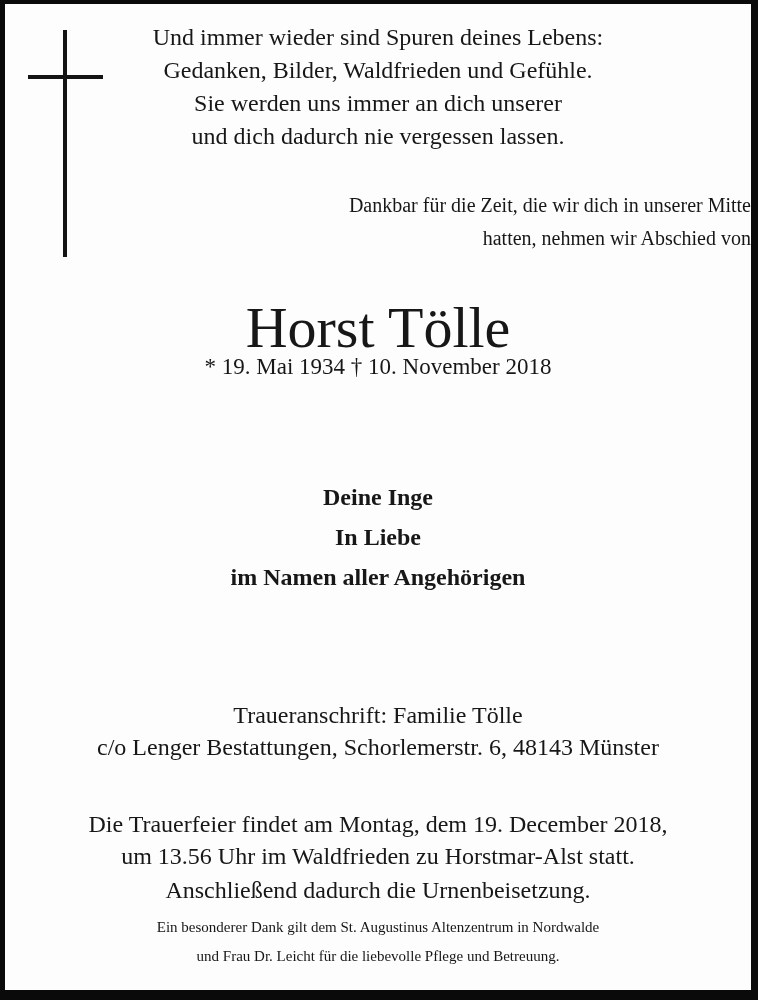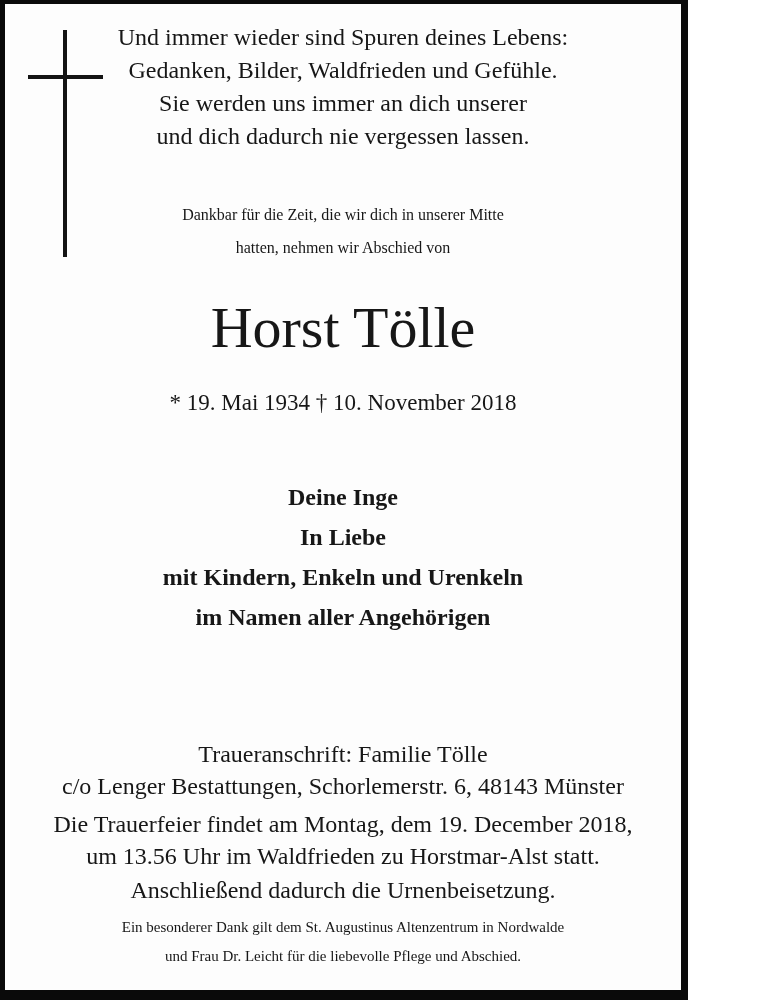--- a/index.html
+++ b/index.html
@@ -2,43 +2,43 @@
 <html><head>
 <meta charset="utf-8">
 <style>
   html, body {
     margin: 0;
     padding: 0;
     background: #ffffff;
   }
   .page {
     position: relative;
-    width: 688px;
+    width: 758px;
     height: 1000px;
     box-sizing: border-box;
     background: #fdfdfd;
     border-style: solid;
     border-color: #0a0a0a;
     border-width: 4px 7px 10px 5px;
     font-family: "Liberation Serif", "DejaVu Serif", serif;
     color: #171717;
     overflow: hidden;
   }
   .centered {
     position: absolute;
     left: 0;
     right: 0;
     text-align: center;
   }
   .verse   { top: 17px;  font-size: 24px;   line-height: 33px; }
-  .intro   { top: 194px; font-size: 16px;   line-height: 33px; }
+  .intro   { top: 185px; font-size: 20px;   line-height: 33px; text-align: right; }
   .name    { top: 292px; font-size: 58px;   line-height: 64px; }
-  .dates   { top: 384px; font-size: 23px;   line-height: 30px; }
+  .dates   { top: 348px; font-size: 23px;   line-height: 30px; }
   .mourners{ top: 473px; font-size: 24px;   line-height: 40px; font-weight: bold; }
-  .address { top: 695px; font-size: 24px;   line-height: 32px; margin-top: 39px; }
+  .address { top: 695px; font-size: 24px;   line-height: 32px; }
   .funeral { top: 804px; font-size: 24px;   line-height: 32px; }
   .burial  { top: 870px; font-size: 24px;   line-height: 32px; }
   .thanks  { top: 909px; font-size: 15px; line-height: 29px; }
   .cross {
     position: absolute;
     top: 0;
     left: 0;
     width: 110px;
     height: 260px;
   }
@@ -81,34 +81,33 @@
     <div>hatten, nehmen wir Abschied von</div>
   </div>
 
   <div class="centered name">Horst Tölle</div>
 
   <div class="centered dates">* 19. Mai 1934 † 10. November 2018</div>
 
   <div class="centered mourners">
     <div>Deine Inge</div>
     <div>In Liebe</div>
-    <div>mit Kindern, Enkeln und Urenkeln</div>
     <div>im Namen aller Angehörigen</div>
   </div>
 
   <div class="centered address">
     <div>Traueranschrift: Familie Tölle</div>
     <div>c/o Lenger Bestattungen, Schorlemerstr. 6, 48143 Münster</div>
   </div>
 
   <div class="centered funeral">
     <div>Die Trauerfeier findet am Montag, dem 19. December 2018,</div>
     <div>um 13.56 Uhr im Waldfrieden zu Horstmar-Alst statt.</div>
   </div>
 
   <div class="centered burial">Anschließend dadurch die Urnenbeisetzung.</div>
 
   <div class="centered thanks">
     <div>Ein besonderer Dank gilt dem St. Augustinus Altenzentrum in Nordwalde</div>
-    <div>und Frau Dr. Leicht für die liebevolle Pflege und Abschied.</div>
+    <div>und Frau Dr. Leicht für die liebevolle Pflege und Betreuung.</div>
   </div>
 
 </div>
 
 </body></html>

